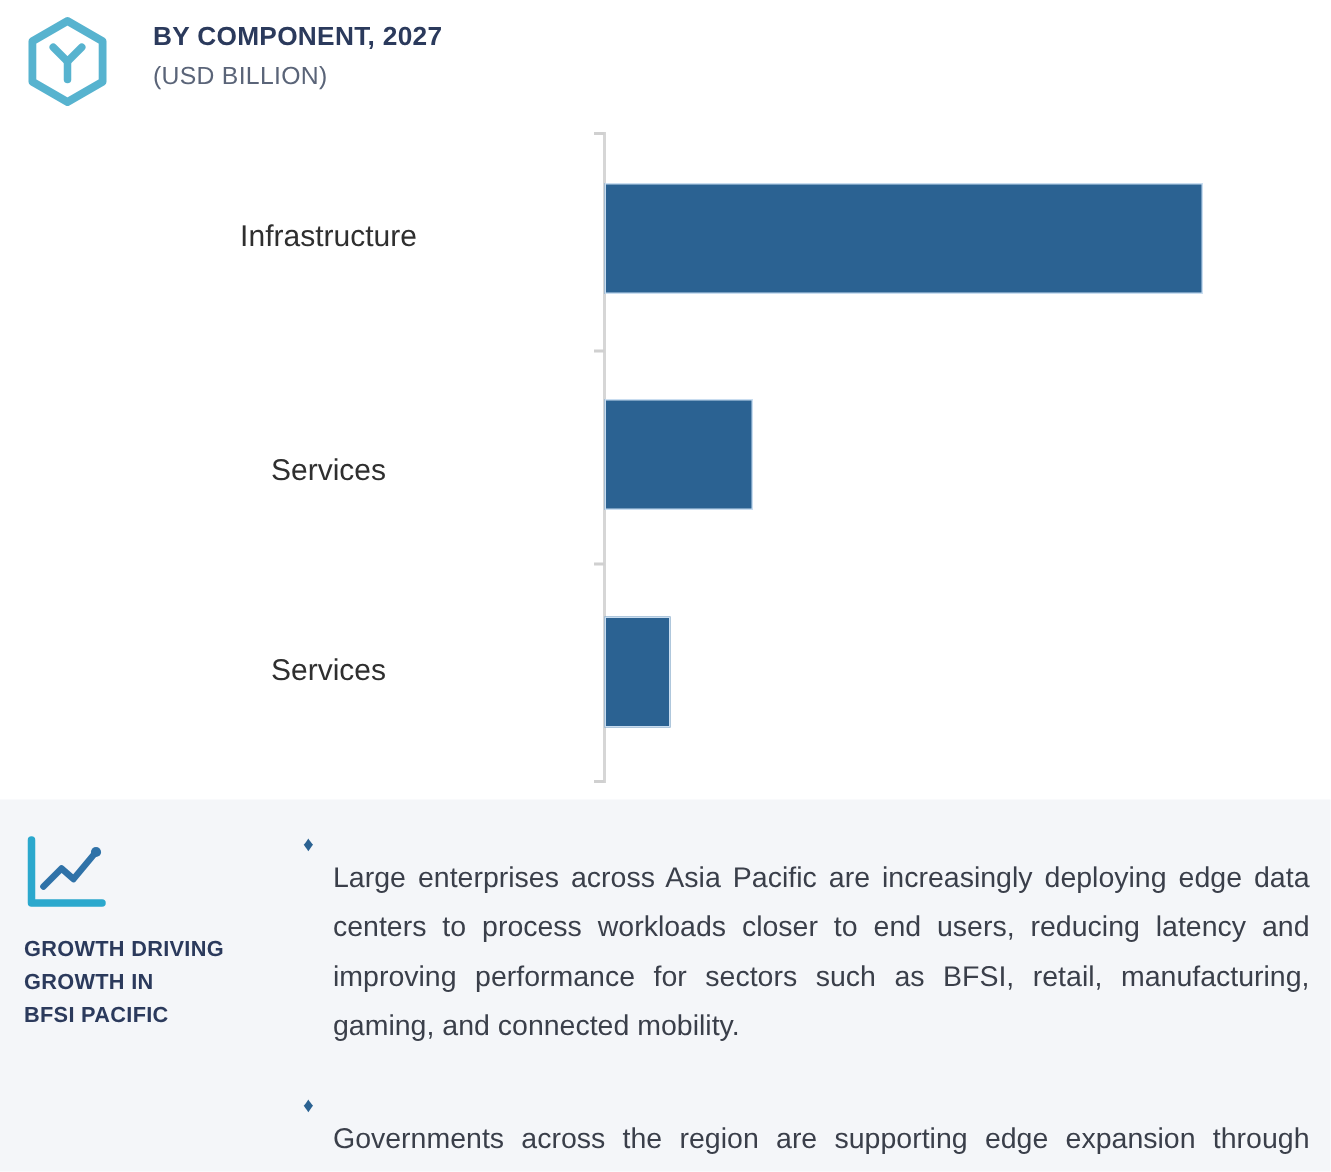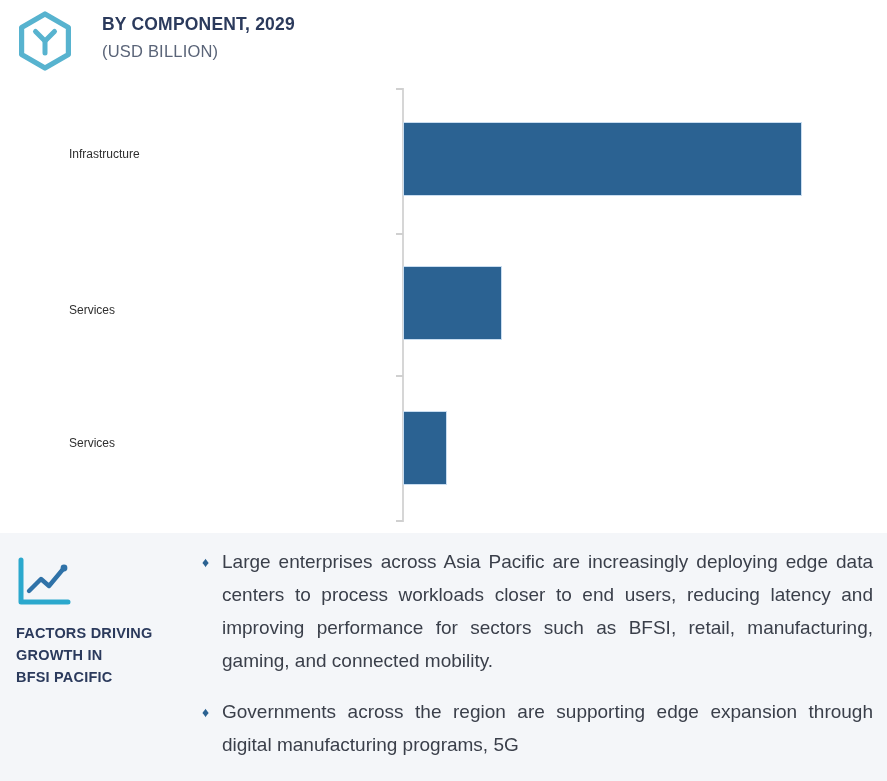--- a/index.html
+++ b/index.html
@@ -85,22 +85,22 @@
     position: absolute;
     left: 396px;
     width: 7px;
     height: 1.6px;
     background: #d0d0d0;
   }
   .bar-label {
     position: absolute;
     right: 518px;          
     width: 300px;
-    text-align: left;
-    font-size: 12px;
+    text-align: center;
+    font-size: 20px;
     color: #2f2f2f;
     font-family: "Liberation Sans", sans-serif;
     white-space: nowrap;
     line-height: 1;
   }
   .bar {
     position: absolute;
     left: 403px;
     height: 74px;
     background: #2b6292;
@@ -157,35 +157,36 @@
     padding-top: 1px;
   }
   .bullet-text {
     flex: 1;
     font-size: 19px;
     line-height: 33px;
     color: #3a3f4a;
     text-align: justify;
     text-justify: inter-word;
     font-family: "Liberation Sans", sans-serif;
+    margin-top: 24px;
   }
 </style>
 </head>
 <body>
 
 <div class="header">
   <div class="logo-wrap">
     <svg width="62" height="62" viewBox="0 0 62 62" aria-hidden="true">
       <polygon points="31,4 54.4,17.5 54.4,44.5 31,58 7.6,44.5 7.6,17.5" fill="none" stroke="#57b3cf" stroke-width="5.2" stroke-linejoin="round"></polygon>
       <path d="M21.5 21.5 L31 31 L40.5 21.5" fill="none" stroke="#57b3cf" stroke-width="5" stroke-linecap="round" stroke-linejoin="round"></path>
       <path d="M31 31 L31 43" fill="none" stroke="#57b3cf" stroke-width="5" stroke-linecap="round"></path>
     </svg>
   </div>
   <div class="header-text">
-    <div class="header-title">BY COMPONENT, 2029</div>
+    <div class="header-title">BY COMPONENT, 2027</div>
     <div class="header-subtitle">(USD BILLION)</div>
   </div>
 </div>
 
 <div class="chart">
   <div class="chart-inner">
 
     <div class="axis-line"></div>
 
     <div class="tick" style="top:8px"></div>
@@ -209,21 +210,21 @@
 
   <div class="panel-left">
     <div class="panel-icon">
       <svg width="58" height="52" viewBox="0 0 58 52" aria-hidden="true">
         <path d="M5 3 L5 45 L52 45" fill="none" stroke="#2ba8cd" stroke-width="5" stroke-linecap="round" stroke-linejoin="round"></path>
         <path d="M13 34 L25 22 L33 29 L48 11" fill="none" stroke="#2f72a8" stroke-width="4.4" stroke-linecap="round" stroke-linejoin="round"></path>
         <circle cx="48" cy="11" r="3.4" fill="#2f72a8"></circle>
       </svg>
     </div>
     <div class="panel-heading">
-      <span>FACTORS DRIVING</span><br>
+      <span>GROWTH DRIVING</span><br>
       <span>GROWTH IN</span><br>
       <span>BFSI PACIFIC</span>
     </div>
   </div>
 
   <div class="panel-right">
 
     <div class="bullet-item">
       <div class="bullet-marker">♦</div>
       <div class="bullet-text">Large enterprises across Asia Pacific are increasingly deploying edge data centers to process workloads closer to end users, reducing latency and improving performance for sectors such as BFSI, retail, manufacturing, gaming, and connected mobility.</div>

